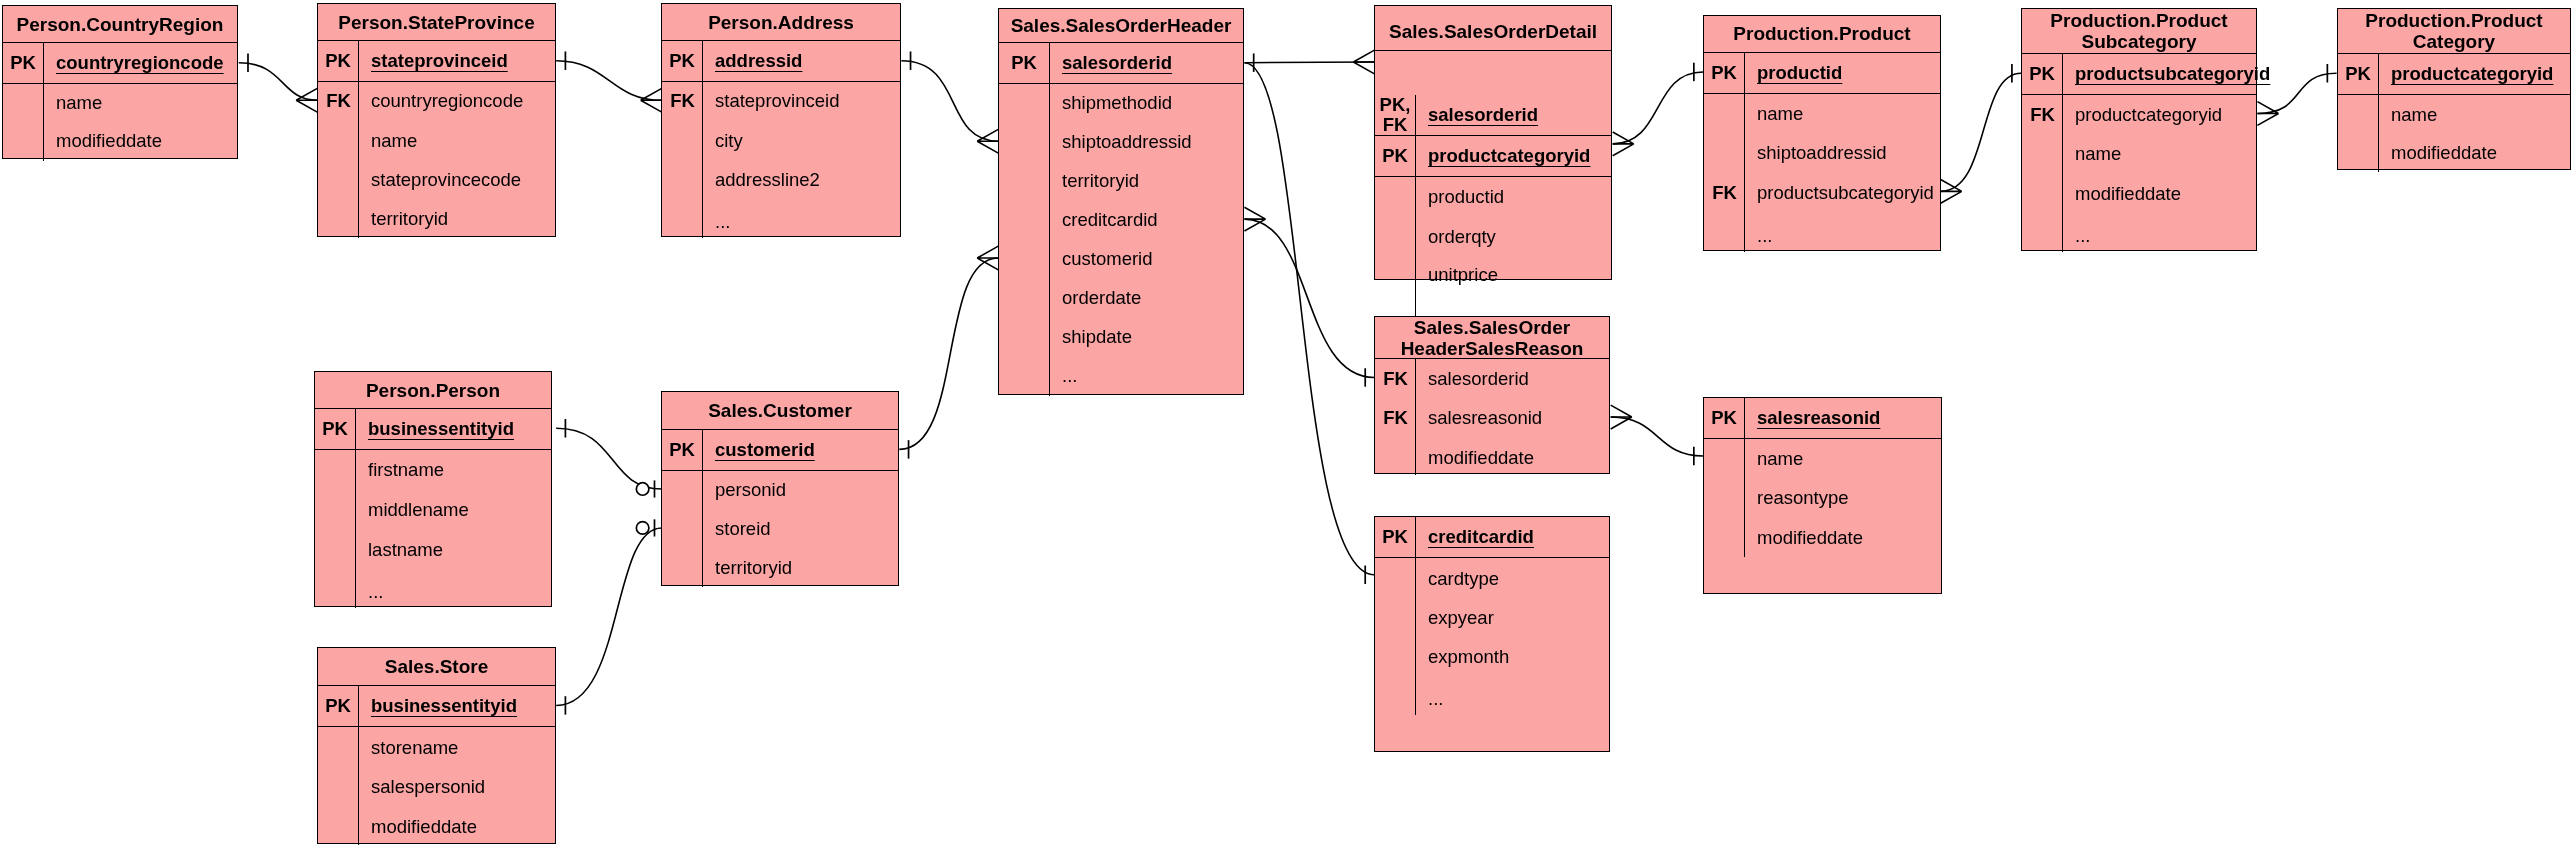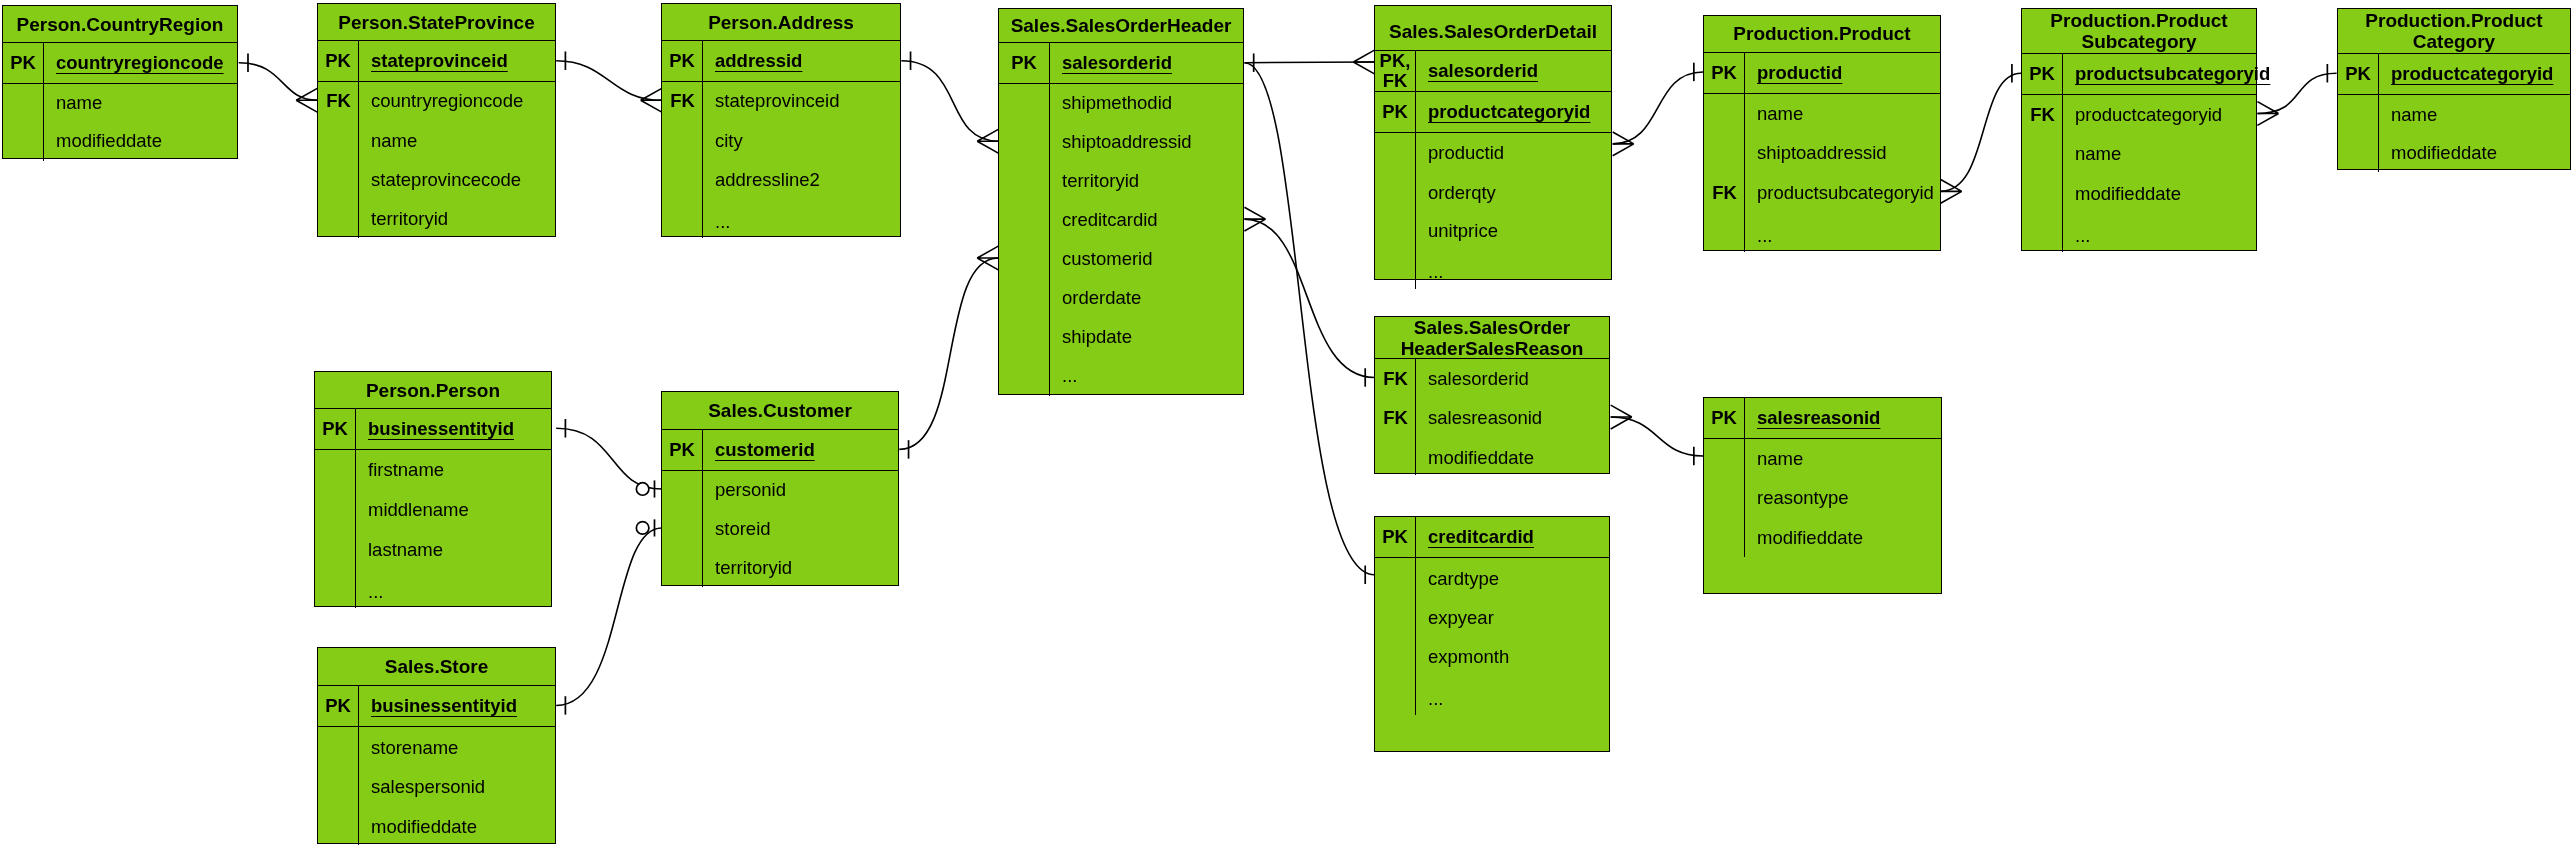--- a/index.html
+++ b/index.html
@@ -6,21 +6,21 @@
   .canvas{
     position:relative;
     width:2576px;height:846px;
     background:#ffffff;
     font-family:"Liberation Sans", sans-serif;
     color:#000;
     overflow:hidden;
   }
   .erd-table{
     position:absolute;
-    background:#84cc16;
+    background:#fca5a5;
     border:1.3px solid #000;
     box-sizing:border-box;
   }
   .t-title{
     display:flex;flex-direction:column;align-items:center;justify-content:center;
     font-weight:bold;font-size:19px;line-height:21px;
     border-bottom:1.3px solid #000;
     box-sizing:border-box;
     text-align:center;
   }
@@ -244,21 +244,21 @@
         </div>
         <div class="brow" style="top: 292px;">
           <span class="bfield" style="left: 63px;">...</span>
         </div>
       </div>
     </div>
     <div class="erd-table" style="left: 1374px; top: 4.6px; width: 238px; height: 275px;">
       <div class="t-title" style="height: 37px; margin-top: 8px;">
         <span>Sales.SalesOrderDetail</span>
       </div>
-      <div class="keyrow" style="height: 41px;">
+      <div class="keyrow" style="height: 41px; margin-top: 44px;">
         <span class="kcell" style="width: 41px;">PK,
 FK</span>
         <span class="kfield">salesorderid</span>
       </div>
       <div class="keyrow" style="height: 41px;">
         <span class="kcell" style="width: 41px;">PK</span>
         <span class="kfield">productcategoryid</span>
       </div>
       <div class="tbody" style="height: 156px;">
         <div class="kcol" style="width: 41px;"></div>

